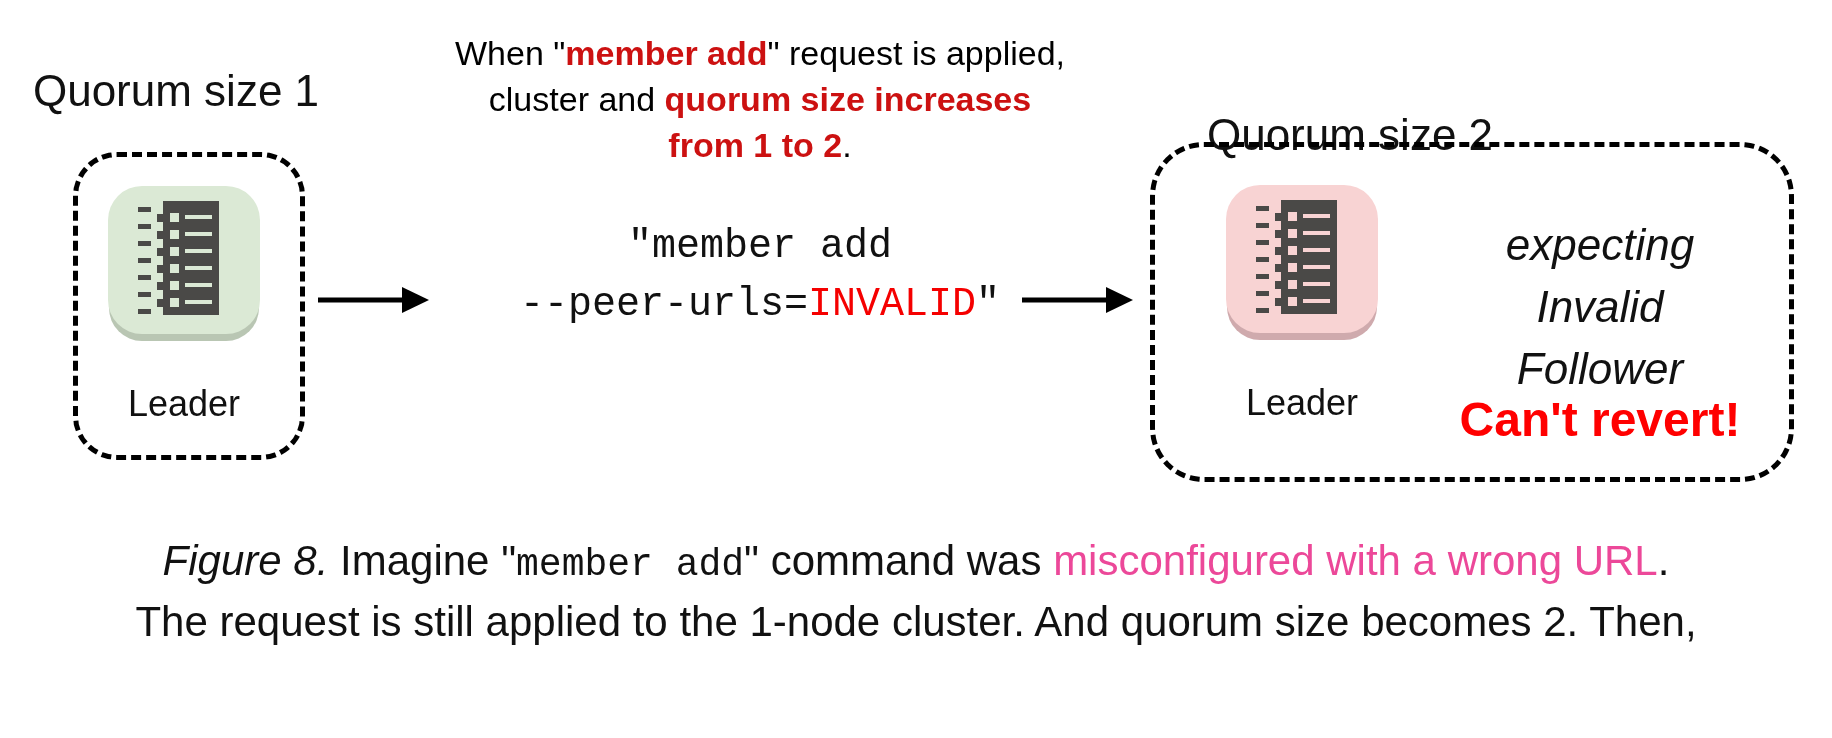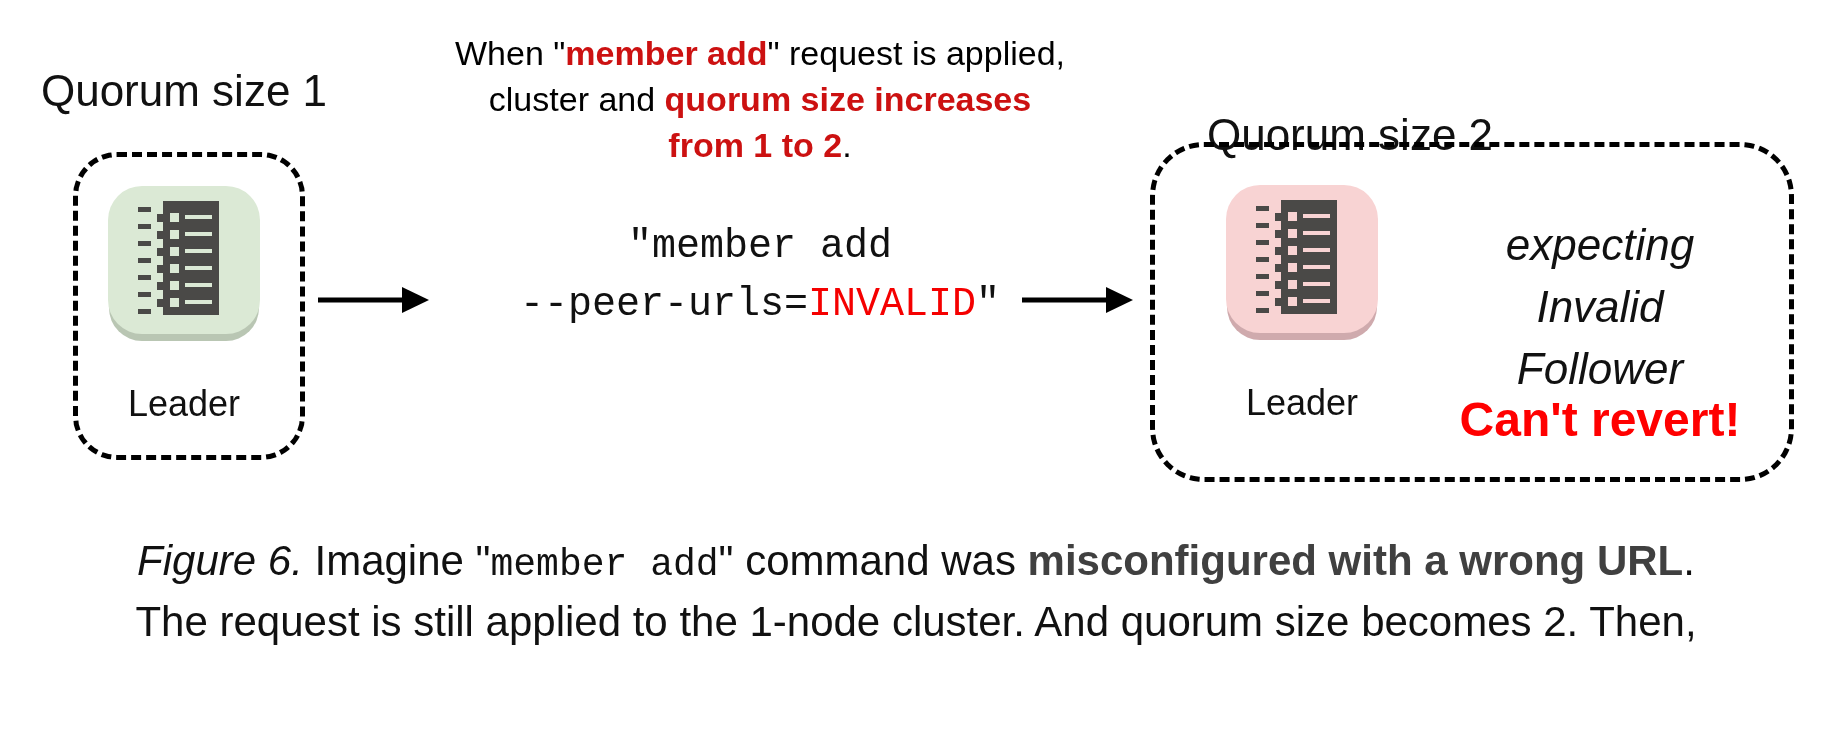--- a/index.html
+++ b/index.html
@@ -45,28 +45,28 @@
   .expecting{font-size:44px;line-height:62px;font-style:italic;color:#111;margin-top:38px;}
   .warning{font-size:48px;font-weight:bold;color:#ff0000;}
 
   
   .arrow svg{display:block;}
 
   
   .caption{font-size:42px;line-height:57px;color:#111;}
   .caption .fig{font-style:italic;}
   .caption .code{font-family:"Liberation Mono", monospace;font-size:38px;}
-  .caption .red{color:#404040;font-weight:bold;}
+  .caption .red{color:#ec4899;font-weight:normal;}
 </style>
 </head>
 <body>
 
 <div id="stage">
 
-  <div class="abs cluster-title center" style="left:28px;top:66px;width:312px;">Quorum size 1</div>
+  <div class="abs cluster-title center" style="left:20px;top:66px;width:312px;">Quorum size 1</div>
 
   <div class="abs dashed-box" style="left:73px;top:152px;width:222px;height:298px;"></div>
 
   <div class="abs tile green" style="left:108px;top:186px;">
     <span>
       <svg width="104" height="118" viewBox="0 0 104 118">
         <g fill="#4a4947">
 
           <rect x="6" y="8" width="13" height="5"></rect>
           <rect x="6" y="25" width="13" height="5"></rect>
@@ -184,18 +184,18 @@
   <div class="abs expecting center" style="left:1430px;top:176px;width:340px;">
     <div>expecting</div>
     <div>Invalid</div>
     <div>Follower</div>
   </div>
 
   <div class="abs warning center" style="left:1430px;top:392px;width:340px;">Can't revert!</div>
 
   <div class="abs caption center" style="left:0;top:532px;width:1832px;">
     <div>
-      <span class="fig">Figure 6.</span><span> Imagine </span><span>"</span><span class="code">member add</span><span>"</span><span> command was </span><span class="red">misconfigured with a wrong URL</span><span>.</span>
+      <span class="fig">Figure 8.</span><span> Imagine </span><span>"</span><span class="code">member add</span><span>"</span><span> command was </span><span class="red">misconfigured with a wrong URL</span><span>.</span>
     </div>
     <div>The request is still applied to the 1-node cluster. And quorum size becomes 2. Then,</div>
   </div>
 
 </div>
 
 </body></html>

